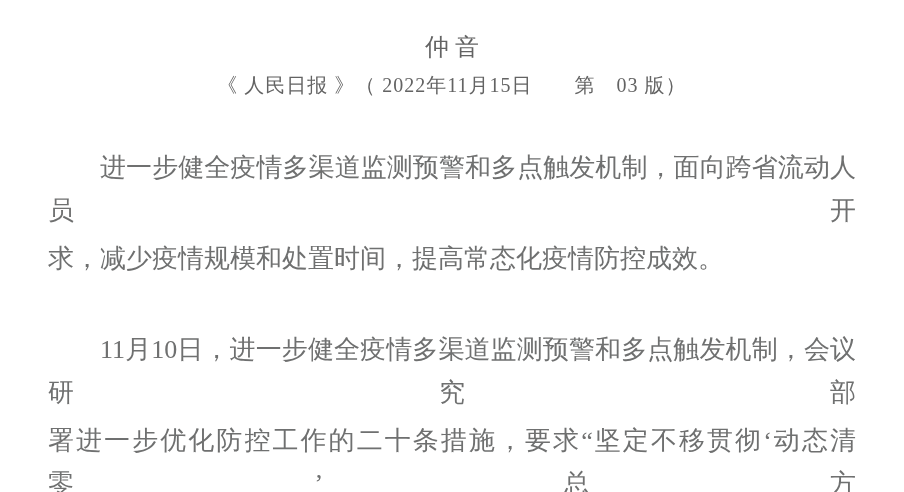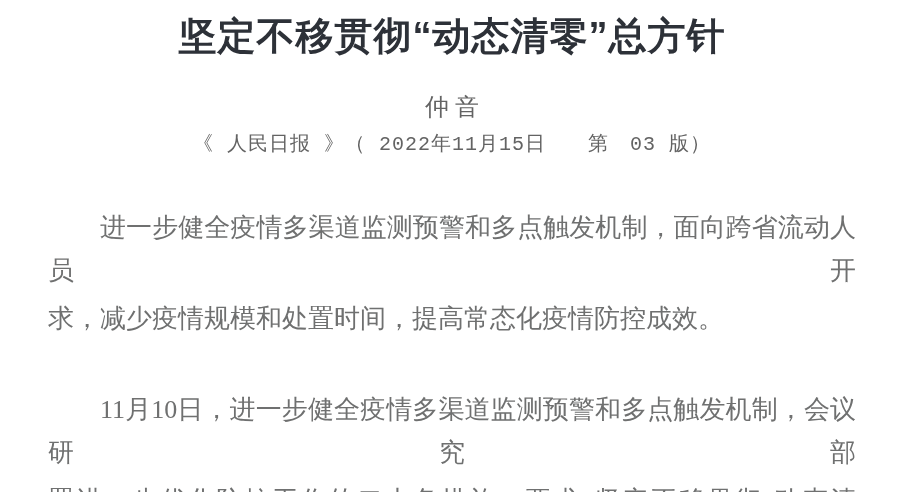--- a/index.html
+++ b/index.html
@@ -32,21 +32,20 @@
     line-height: 26px;
     color: #636363;
   }
   .source {
     margin-top: 12px;
     text-align: center;
     font-size: 20px;
     line-height: 26px;
     color: #636363;
     letter-spacing: 1px;
-    font-family: Liberation Mono, monospace;
   }
   .article-body {
     margin: 44px 48px 0 48px;
     width: 808px;
     font-size: 26px;
     color: #6f7070;
   }
   .paragraph { margin-bottom: 10px; }
   .line {
     height: 43px;
@@ -61,21 +60,20 @@
     text-align-last: justify;
     text-justify: inter-character;
   }
   .line.indent { text-indent: 2em; }
 </style>
 </head>
 <body>
 
 <div class="page">
 
-  <h1 class="title">坚定不移贯彻“动态清零”总方针</h1>
 
   <div class="author">仲 音</div>
 
   <div class="source">《 人民日报 》（ 2022年11月15日　　第　03 版）</div>
 
   <div class="article-body">
 
     <div class="paragraph">
       <div class="line fill indent">进一步健全疫情多渠道监测预警和多点触发机制，面向跨省流动人员开</div>
       <div class="line">求，减少疫情规模和处置时间，提高常态化疫情防控成效。</div>

